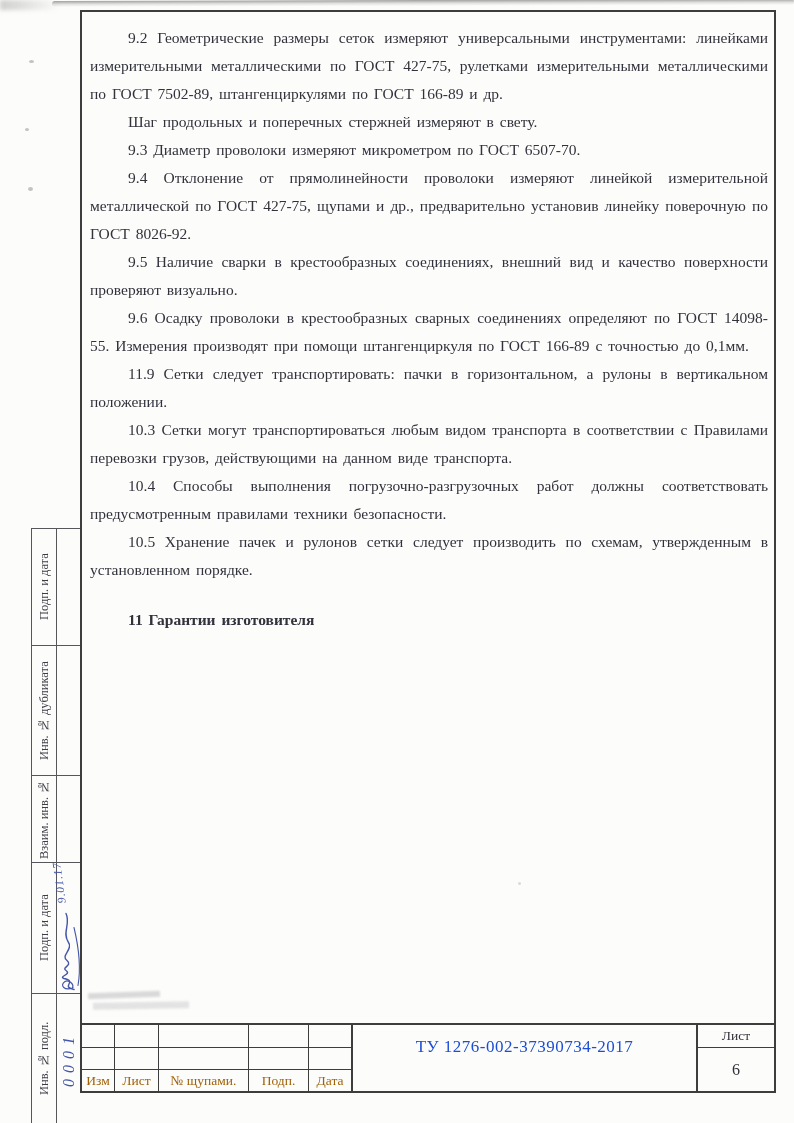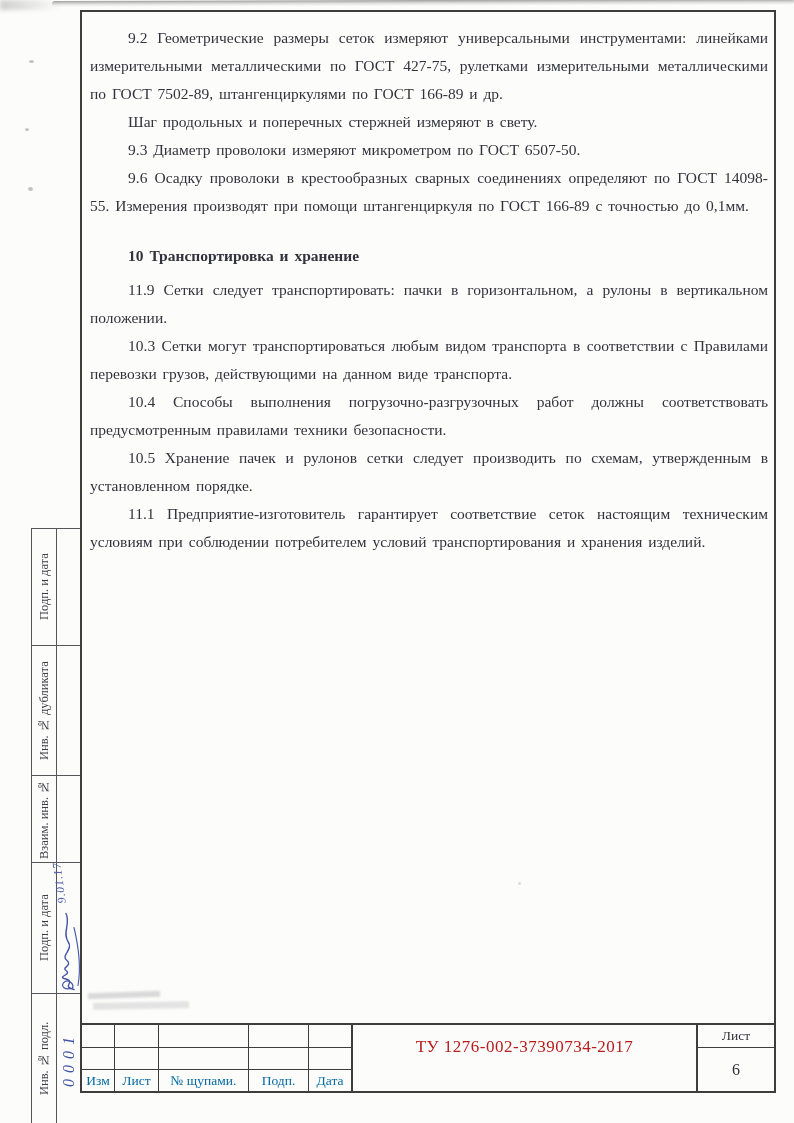--- a/index.html
+++ b/index.html
@@ -57,25 +57,25 @@
 
   
   .tblock{position:absolute;left:80px;top:1023px;width:696px;height:70px;
     border:2px solid #3d3d3d;display:flex;background:transparent;}
   .tb-left{width:271px;display:grid;
     grid-template-columns:33px 44px 90px 60px 1fr;
     grid-template-rows:23px 22px 1fr;
     border-right:2px solid #3d3d3d;}
   .tb-left .cell{border-right:1px solid #3d3d3d;border-bottom:1px solid #3d3d3d;
     display:flex;align-items:center;justify-content:center;
-    font-size:13.5px;color:#0369a1;}
+    font-size:13.5px;color:#a16207;}
   .tb-left .cell.lastcol{border-right:none;}
   .tb-left .cell.lastrow{border-bottom:none;}
   .tb-mid{flex:1;display:flex;align-items:center;justify-content:center;
-    border-right:2px solid #3d3d3d;font-size:17px;color:#b91c1c;letter-spacing:.5px;
+    border-right:2px solid #3d3d3d;font-size:17px;color:#1d4ed8;letter-spacing:.5px;
     padding-bottom:22px;}
   .tb-right{width:76px;display:flex;flex-direction:column;}
   .tb-sheet-label{height:23px;border-bottom:1px solid #3d3d3d;
     display:flex;align-items:center;justify-content:center;font-size:13.5px;color:#34343e;}
   .tb-sheet-num{flex:1;display:flex;align-items:center;justify-content:center;
     font-size:16px;color:#32323c;}
 </style>
 </head>
 <body>
 
@@ -88,28 +88,29 @@
   <div class="speck sp3"></div>
   <div class="speck sp4"></div>
   <div class="smudge sm1"></div>
   <div class="smudge sm2"></div>
 
   <div class="frame"></div>
 
   <div class="doc">
     <p>9.2 Геометрические размеры сеток измеряют универсальными инструментами: линейками измерительными металлическими по ГОСТ 427-75, рулетками измерительными металлическими по ГОСТ 7502-89, штангенциркулями по ГОСТ 166-89 и др.</p>
     <p>Шаг продольных и поперечных стержней измеряют в свету.</p>
-    <p>9.3 Диаметр проволоки измеряют микрометром по ГОСТ 6507-50.</p>
+    <p>9.3 Диаметр проволоки измеряют микрометром по ГОСТ 6507-70.</p>
+    <p>9.4 Отклонение от прямолинейности проволоки измеряют линейкой измерительной металлической по ГОСТ 427-75, щупами и др., предварительно установив линейку поверочную по ГОСТ 8026-92.</p>
+    <p>9.5 Наличие сварки в крестообразных соединениях, внешний вид и качество поверхности проверяют визуально.</p>
     <p>9.6 Осадку проволоки в крестообразных сварных соединениях определяют по ГОСТ 14098-55. Измерения производят при помощи штангенциркуля по ГОСТ 166-89 с точностью до 0,1мм.</p>
-    <p class="h">10 Транспортировка и хранение</p>
     <p>11.9 Сетки следует транспортировать: пачки в горизонтальном, а рулоны в вертикальном положении.</p>
     <p>10.3 Сетки могут транспортироваться любым видом транспорта в соответствии с Правилами перевозки грузов, действующими на данном виде транспорта.</p>
     <p>10.4 Способы выполнения погрузочно-разгрузочных работ должны соответствовать предусмотренным правилами техники безопасности.</p>
     <p>10.5 Хранение пачек и рулонов сетки следует производить по схемам, утвержденным в установленном порядке.</p>
-    <p>11.1 Предприятие-изготовитель гарантирует соответствие сеток настоящим техническим условиям при соблюдении потребителем условий транспортирования и хранения изделий.</p>
+    <p class="h">11 Гарантии изготовителя</p>
   </div>
 
   <div class="sidebar">
     <div class="scell sc1">
       <div class="slabel">
         <div class="vtext">Подп. и дата</div>
       </div>
       <div class="swrite"></div>
     </div>
     <div class="scell sc2">

